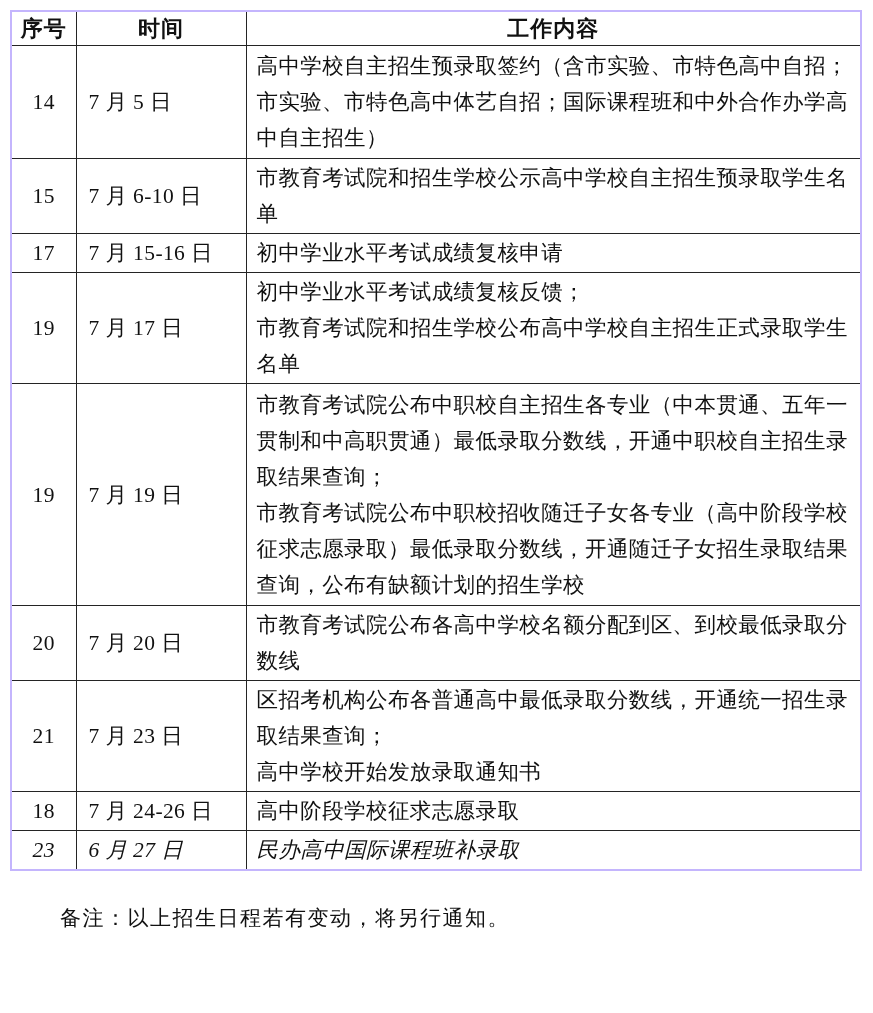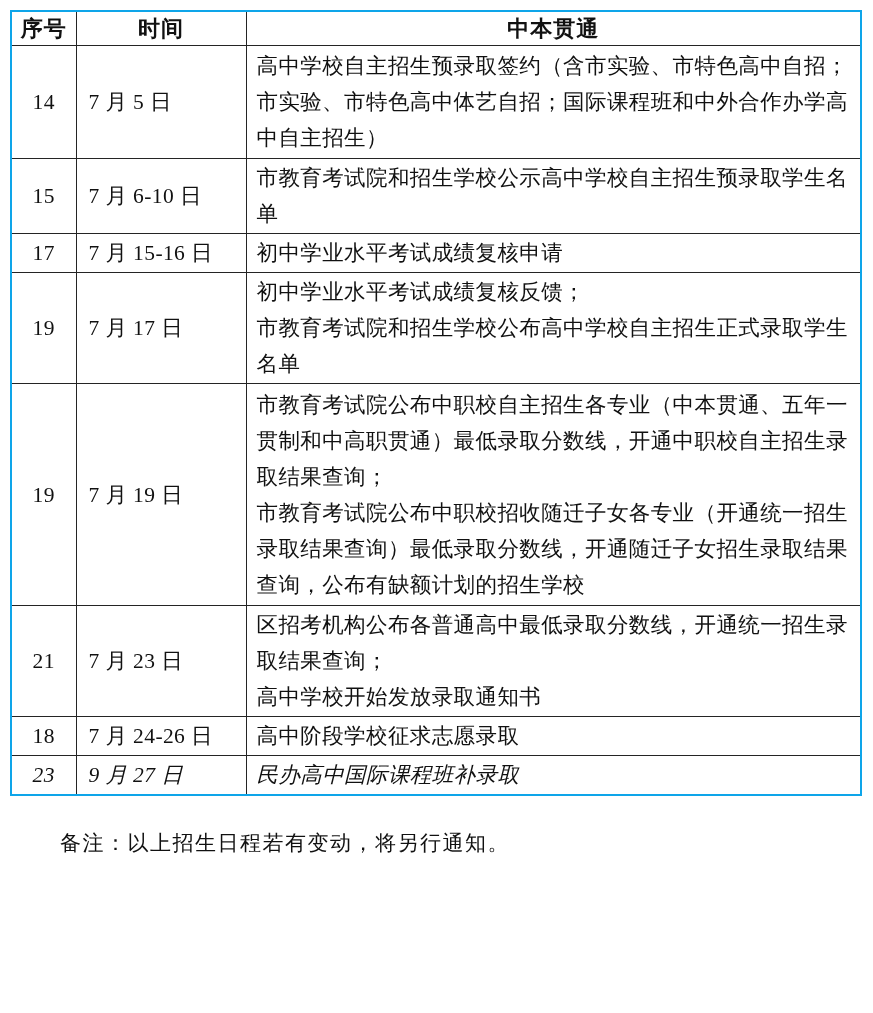--- a/index.html
+++ b/index.html
@@ -5,21 +5,21 @@
   html,body{margin:0;padding:0;}
   body{
     width:873px;height:1013px;background:#ffffff;
     font-family:"Liberation Serif","DejaVu Serif",serif;
     color:#111111;
   }
   .page{position:relative;width:873px;height:1013px;overflow:hidden;}
   table.schedule{
     border-collapse:collapse;table-layout:fixed;
     width:850px;margin:10px 0 0 10px;
-    border:2px solid #0ea5e9;
+    border:2px solid #c4b5fd;
   }
   col.c1{width:65px;}
   col.c2{width:170px;}
   col.c3{width:615px;}
   th,td{border:1px solid #242424;}
   th{
     font-weight:bold;font-size:22px;height:33px;
     text-align:center;letter-spacing:1px;padding:0;
   }
   td{
@@ -42,21 +42,21 @@
   <table class="schedule">
     <colgroup>
       <col class="c1">
         <col class="c2">
         <col class="c3">
     </colgroup>
     <thead>
       <tr>
         <th>序号</th>
         <th>时间</th>
-        <th>中本贯通</th>
+        <th>工作内容</th>
       </tr>
     </thead>
     <tbody id="rows">
         <tr style="height: 113px;">
           <td class="num">14</td>
           <td class="time">7 月 5 日</td>
           <td class="content">
             <div class="task">高中学校自主招生预录取签约（含市实验、市特色高中自招；市实验、市特色高中体艺自招；国际课程班和中外合作办学高中自主招生）</div>
           </td>
         </tr>
@@ -80,41 +80,48 @@
           <td class="content">
             <div class="task">初中学业水平考试成绩复核反馈；</div>
             <div class="task">市教育考试院和招生学校公布高中学校自主招生正式录取学生名单</div>
           </td>
         </tr>
         <tr style="height: 222px;">
           <td class="num">19</td>
           <td class="time">7 月 19 日</td>
           <td class="content">
             <div class="task">市教育考试院公布中职校自主招生各专业（中本贯通、五年一贯制和中高职贯通）最低录取分数线，开通中职校自主招生录取结果查询；</div>
-            <div class="task">市教育考试院公布中职校招收随迁子女各专业（开通统一招生录取结果查询）最低录取分数线，开通随迁子女招生录取结果查询，公布有缺额计划的招生学校</div>
+            <div class="task">市教育考试院公布中职校招收随迁子女各专业（高中阶段学校征求志愿录取）最低录取分数线，开通随迁子女招生录取结果查询，公布有缺额计划的招生学校</div>
+          </td>
+        </tr>
+        <tr style="height: 74px;">
+          <td class="num">20</td>
+          <td class="time">7 月 20 日</td>
+          <td class="content">
+            <div class="task">市教育考试院公布各高中学校名额分配到区、到校最低录取分数线</div>
           </td>
         </tr>
         <tr style="height: 111px;">
           <td class="num">21</td>
           <td class="time">7 月 23 日</td>
           <td class="content">
             <div class="task">区招考机构公布各普通高中最低录取分数线，开通统一招生录取结果查询；</div>
             <div class="task">高中学校开始发放录取通知书</div>
           </td>
         </tr>
         <tr style="height: 37px;">
           <td class="num">18</td>
           <td class="time">7 月 24-26 日</td>
           <td class="content">
             <div class="task">高中阶段学校征求志愿录取</div>
           </td>
         </tr>
         <tr style="height: 37px; font-style: italic;">
           <td class="num">23</td>
-          <td class="time">9 月 27 日</td>
+          <td class="time">6 月 27 日</td>
           <td class="content">
             <div class="task">民办高中国际课程班补录取</div>
           </td>
         </tr>
       </tbody>
   </table>
 
   <p class="note">备注：以上招生日程若有变动，将另行通知。</p>
 </div>
 

